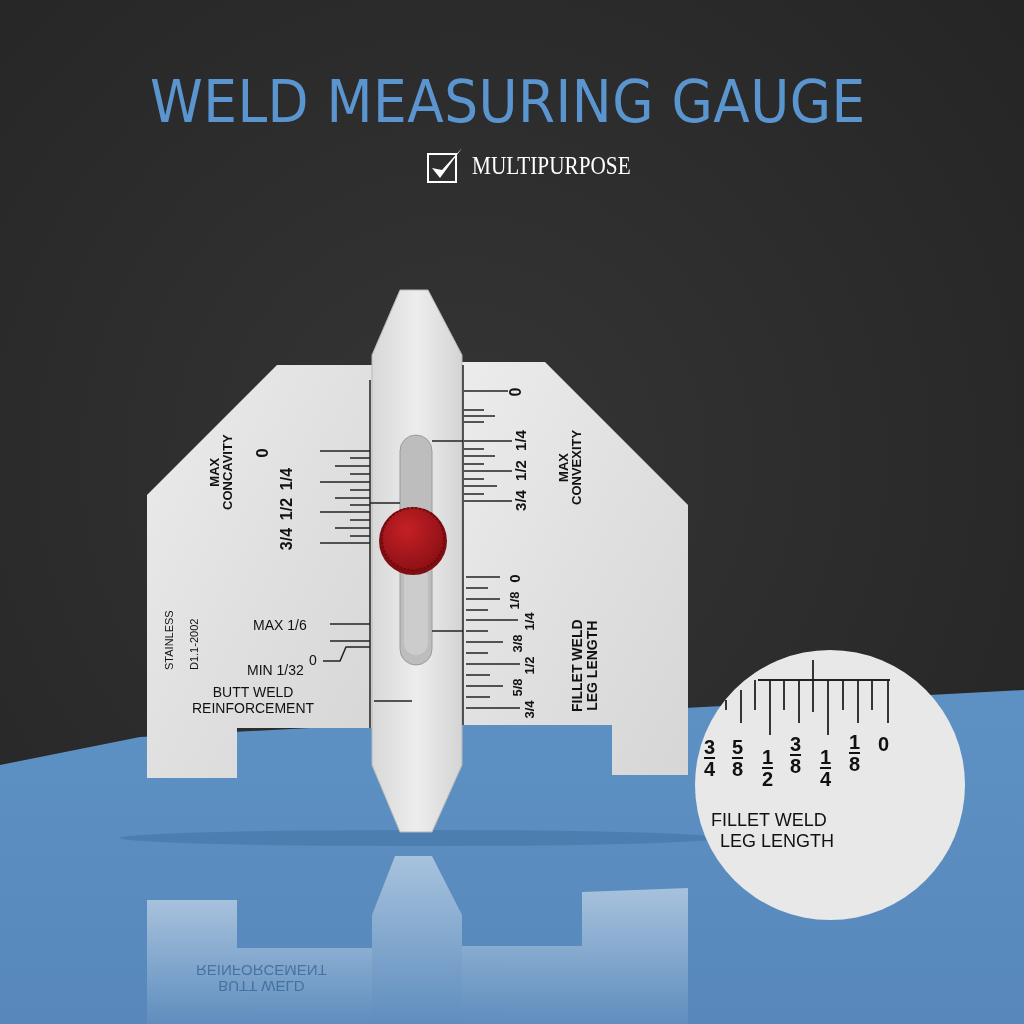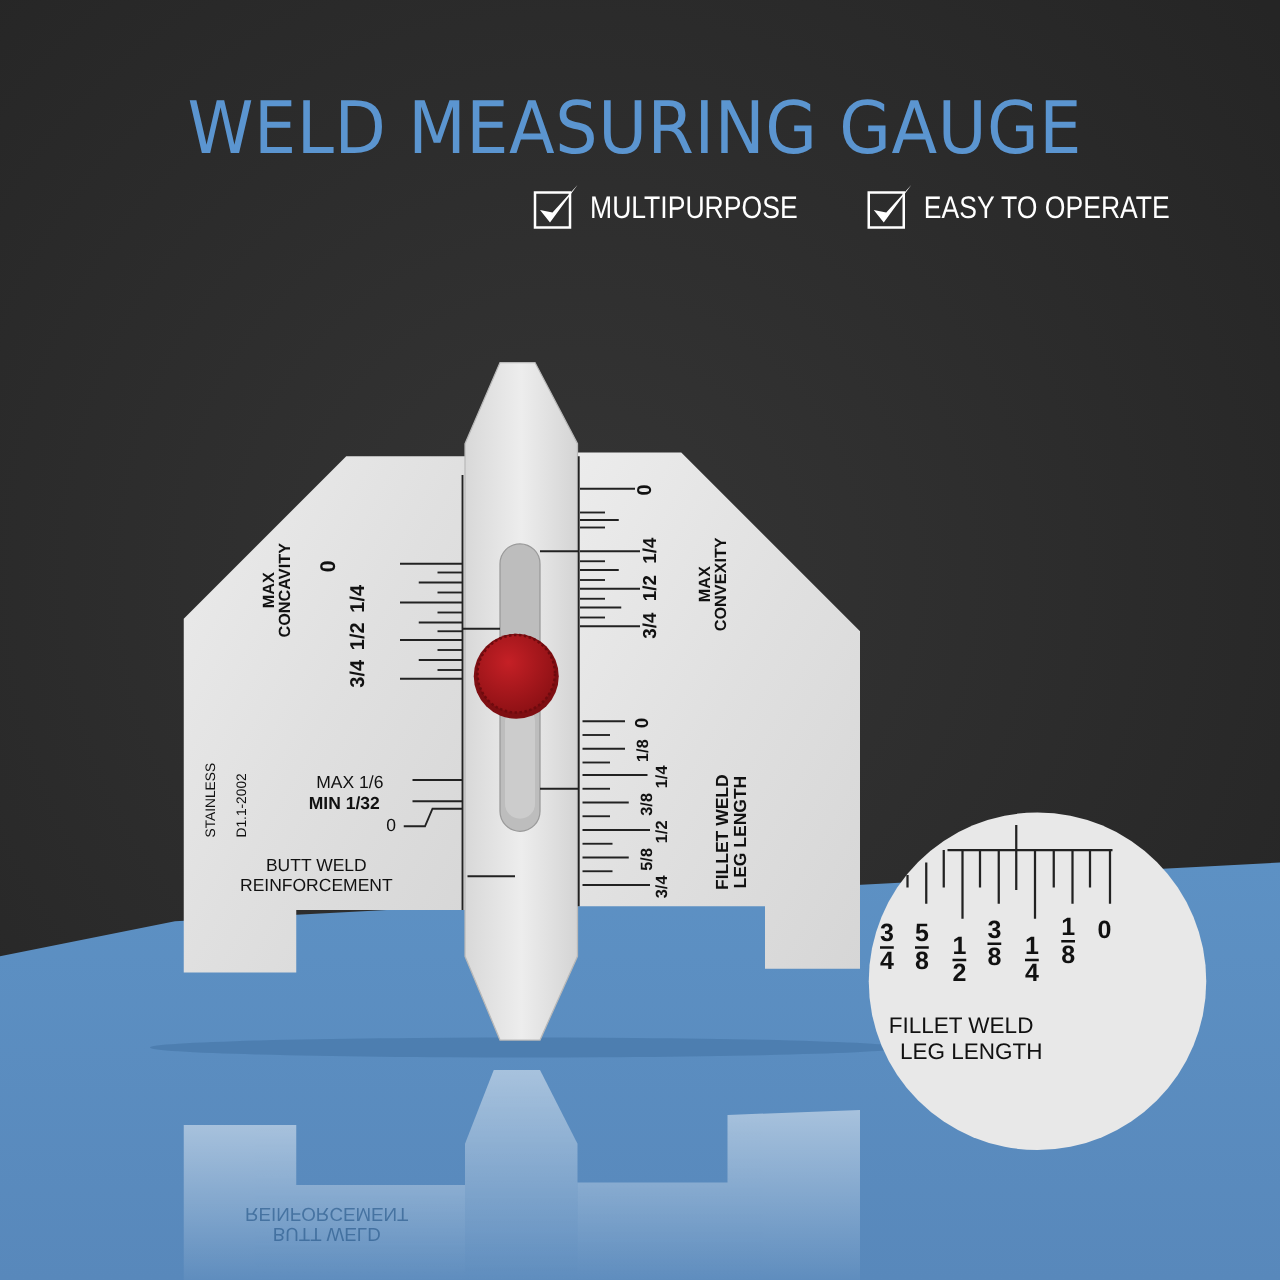--- a/index.html
+++ b/index.html
@@ -1,20 +1,20 @@
 <!DOCTYPE html>
 <html><head>
 <meta charset="utf-8">
 <style>
   html,body{margin:0;padding:0;}
   body{width:1024px;height:1024px;overflow:hidden;background:#2c2c2c;font-family:"Liberation Sans",sans-serif;position:relative;}
   .bg{position:absolute;inset:0;}
   .headline{position:absolute;left:150px;top:68px;width:830px;font-family:"DejaVu Sans",sans-serif;font-size:58px;letter-spacing:0.5px;color:#5b95d0;white-space:nowrap;transform:scaleX(0.92);transform-origin:left top;}
   .features{position:absolute;top:146px;left:426px;display:flex;gap:26px;align-items:center;}
-  .feature{display:flex;align-items:center;gap:6px;color:#ffffff;font-family:Liberation Sans, sans-serif;font-size:25px;}
+  .feature{display:flex;align-items:center;gap:6px;color:#ffffff;font-family:Liberation Serif, serif;font-size:25px;}
   .feature .lbl{transform:scaleX(0.85);transform-origin:left center;display:inline-block;}
   .cb{width:40px;height:40px;position:relative;}
   .cb svg{position:absolute;left:0;top:0;}
   .gauge{position:absolute;left:0;top:0;}
   .ann{position:absolute;color:#111;font-family:"Liberation Sans",sans-serif;font-weight:bold;white-space:nowrap;}
   .frac{display:inline-flex;flex-direction:column;align-items:center;line-height:0.9;font-weight:bold;}
   .frac .bar{width:100%;height:2px;background:#111;margin:1px 0;}
   .mag-label{position:absolute;color:#111;font-weight:bold;font-family:"Liberation Sans",sans-serif;}
 </style>
 </head>
@@ -51,29 +51,20 @@
 
 <div class="features">
   <div class="feature">
     <span class="cb">
       <svg width="44" height="40" viewBox="0 0 44 40">
         <rect x="2" y="8" width="28" height="28" fill="none" stroke="#ffffff" stroke-width="2"></rect>
         <path d="M6 22 L14 32 L36 2 L16 24 Z" fill="#ffffff"></path>
       </svg>
     </span>
     <span class="lbl">MULTIPURPOSE</span>
-  </div>
-  <div class="feature">
-    <span class="cb">
-      <svg width="44" height="40" viewBox="0 0 44 40">
-        <rect x="2" y="8" width="28" height="28" fill="none" stroke="#ffffff" stroke-width="2"></rect>
-        <path d="M6 22 L14 32 L36 2 L16 24 Z" fill="#ffffff"></path>
-      </svg>
-    </span>
-    <span class="lbl">EASY TO OPERATE</span>
   </div>
 </div>
 
 <svg class="gauge" width="1024" height="1024" viewBox="0 0 1024 1024">
   <defs>
     <linearGradient id="steel" x1="0" y1="0" x2="1" y2="1">
       <stop offset="0" stop-color="#ececec"></stop>
       <stop offset="0.5" stop-color="#e0e0e0"></stop>
       <stop offset="1" stop-color="#d6d6d6"></stop>
     </linearGradient>
@@ -189,21 +180,21 @@
   <div>CONCAVITY</div>
 </div>
 <div class="ann" style="left:276px;top:470px;font-size:16px;transform:rotate(-90deg);">1/4</div>
 <div class="ann" style="left:276px;top:500px;font-size:16px;transform:rotate(-90deg);">1/2</div>
 <div class="ann" style="left:276px;top:530px;font-size:16px;transform:rotate(-90deg);">3/4</div>
 
 <div class="ann" style="left:163px;top:670px;font-size:11px;transform:rotate(-90deg);transform-origin:left top;font-weight:normal;">STAINLESS</div>
 <div class="ann" style="left:188px;top:670px;font-size:11px;transform:rotate(-90deg);transform-origin:left top;font-weight:normal;">D1.1-2002</div>
 
 <div class="ann" style="left:253px;top:617px;font-size:14px;font-weight:normal;">MAX 1/6</div>
-<div class="ann" style="left:247px;top:634px;font-size:14px;font-weight:bold;">MIN 1/32</div>
+<div class="ann" style="left:247px;top:662px;font-size:14px;font-weight:normal;">MIN 1/32</div>
 <div class="ann" style="left:309px;top:652px;font-size:14px;font-weight:normal;">0</div>
 <div class="ann" style="left:192px;top:684px;font-size:14px;line-height:16px;text-align:center;font-weight:normal;">
   <div>BUTT  WELD</div>
   <div>REINFORCEMENT</div>
 </div>
 
 <div class="ann" style="left:512px;top:383px;font-size:16px;transform:rotate(-90deg);">0</div>
 <div class="ann" style="left:510px;top:432px;font-size:15px;transform:rotate(-90deg);">1/4</div>
 <div class="ann" style="left:510px;top:462px;font-size:15px;transform:rotate(-90deg);">1/2</div>
 <div class="ann" style="left:510px;top:492px;font-size:15px;transform:rotate(-90deg);">3/4</div>

